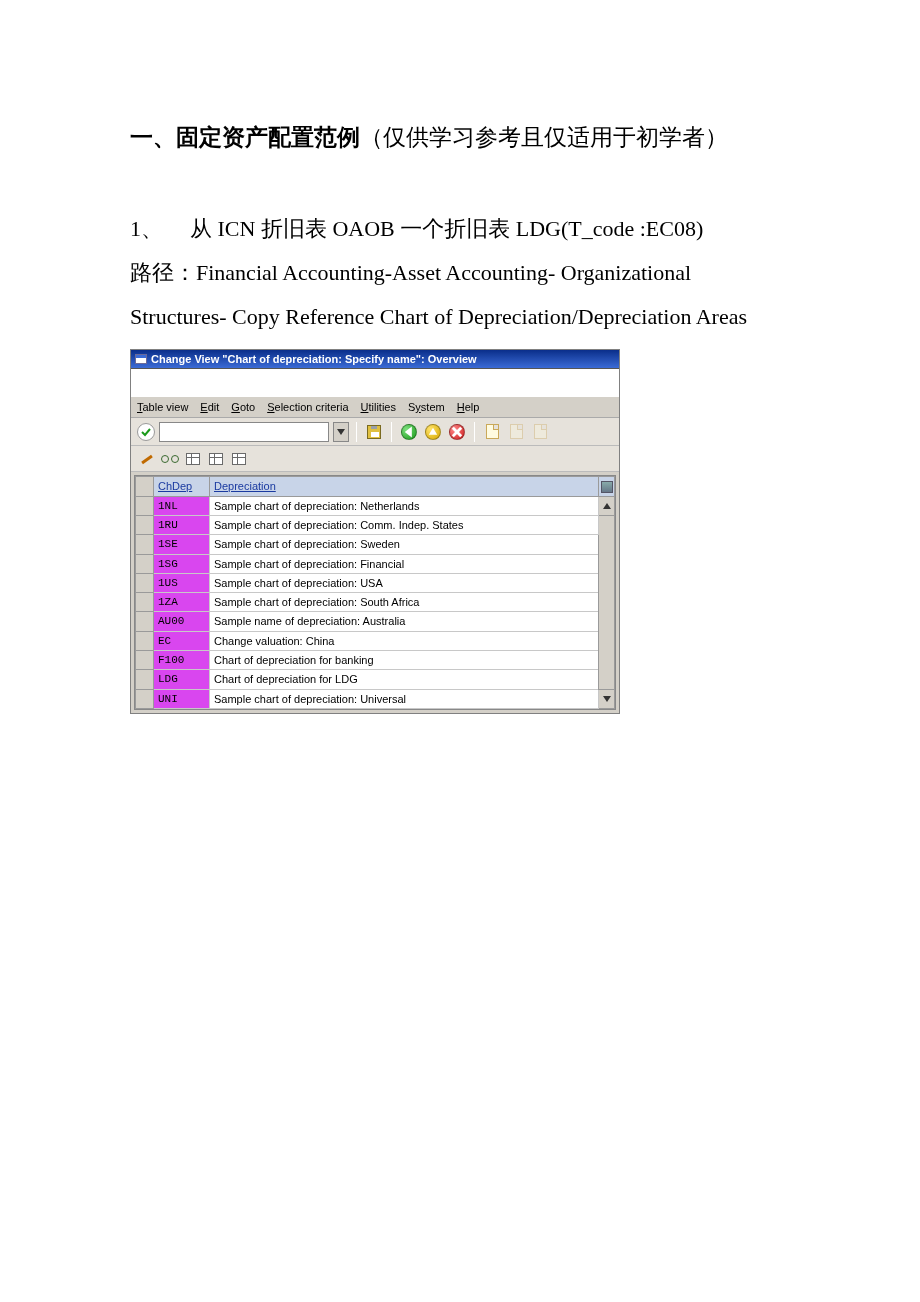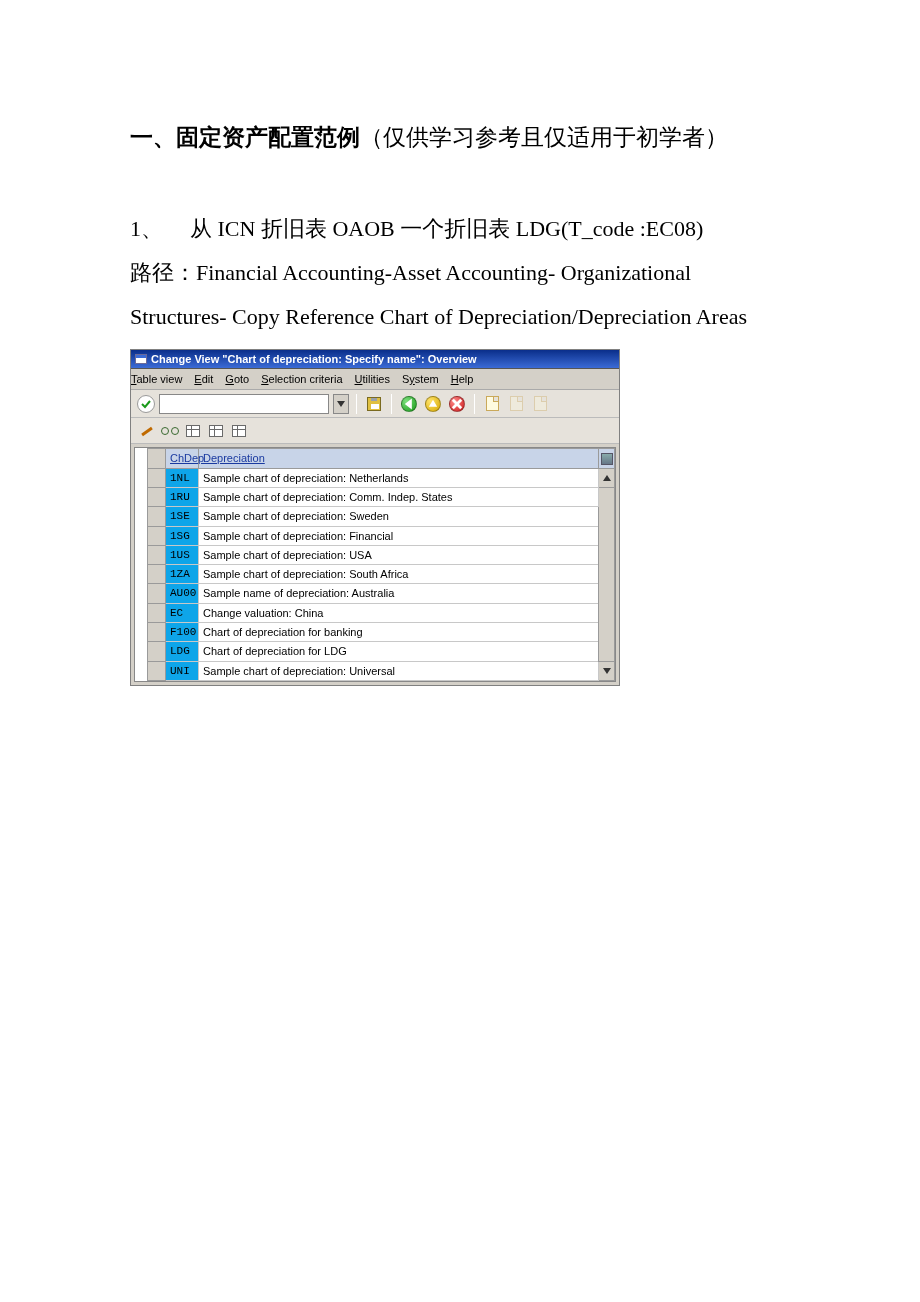--- a/index.html
+++ b/index.html
@@ -49,25 +49,26 @@
       width: 12px; height: 10px;
       background: #fff;
       border: 1px solid #6a6a9a;
       position: relative;
     }
     .sap-titlebar .win-icon::before {
       content:""; position:absolute; top:0; left:0; right:0; height:3px; background:#3b6bd6;
     }
     .sap-menubar {
       background: #d4d0c8;
-      padding: 3px 0;
+      padding: 3px 6px;
       border-bottom: 1px solid #aaa;
       display: flex;
       gap: 12px;
       font-size: 11px;
+      margin-top: 28px;
     }
     .sap-menubar .mi .ul { text-decoration: underline; }
     
     .sap-toolbar1 {
       background: #e6e2db;
       border-bottom: 1px solid #bbb;
       padding: 3px 6px;
       display: flex;
       align-items: center;
       gap: 4px;
@@ -140,21 +141,20 @@
     
     
     .grid-wrap {
       background: #d4d0c8;
       padding: 3px;
     }
     .grid {
       border: 1px solid #888;
       background: #fff;
       position: relative;
-      padding-left: 12px;
     }
     .grid table {
       border-collapse: collapse;
       width: 100%;
       table-layout: fixed;
     }
     .grid th {
       background: #c8d4e8;
       border: 1px solid #9a9a9a;
       font-weight: normal;
@@ -171,24 +171,24 @@
       height: 18px;
       overflow: hidden;
       white-space: nowrap;
     }
     .row-hdr {
       width: 18px;
       background: #d4d0c8 !important;
       border: 1px solid #9a9a9a !important;
     }
     .col-code {
-      width: 33px;
+      width: 56px;
       font-family: "Courier New", monospace;
       font-size: 11px;
-      background: #0ea5e9;
+      background: #d946ef;
     }
     .scroll-col { width: 16px; }
     .scroll-cell {
       background: #d4d0c8;
       border: 1px solid #9a9a9a !important;
       padding: 0 !important;
       text-align: center;
     }
     .grid th.scroll-cell { text-decoration: none; }
     .scroll-btn {

